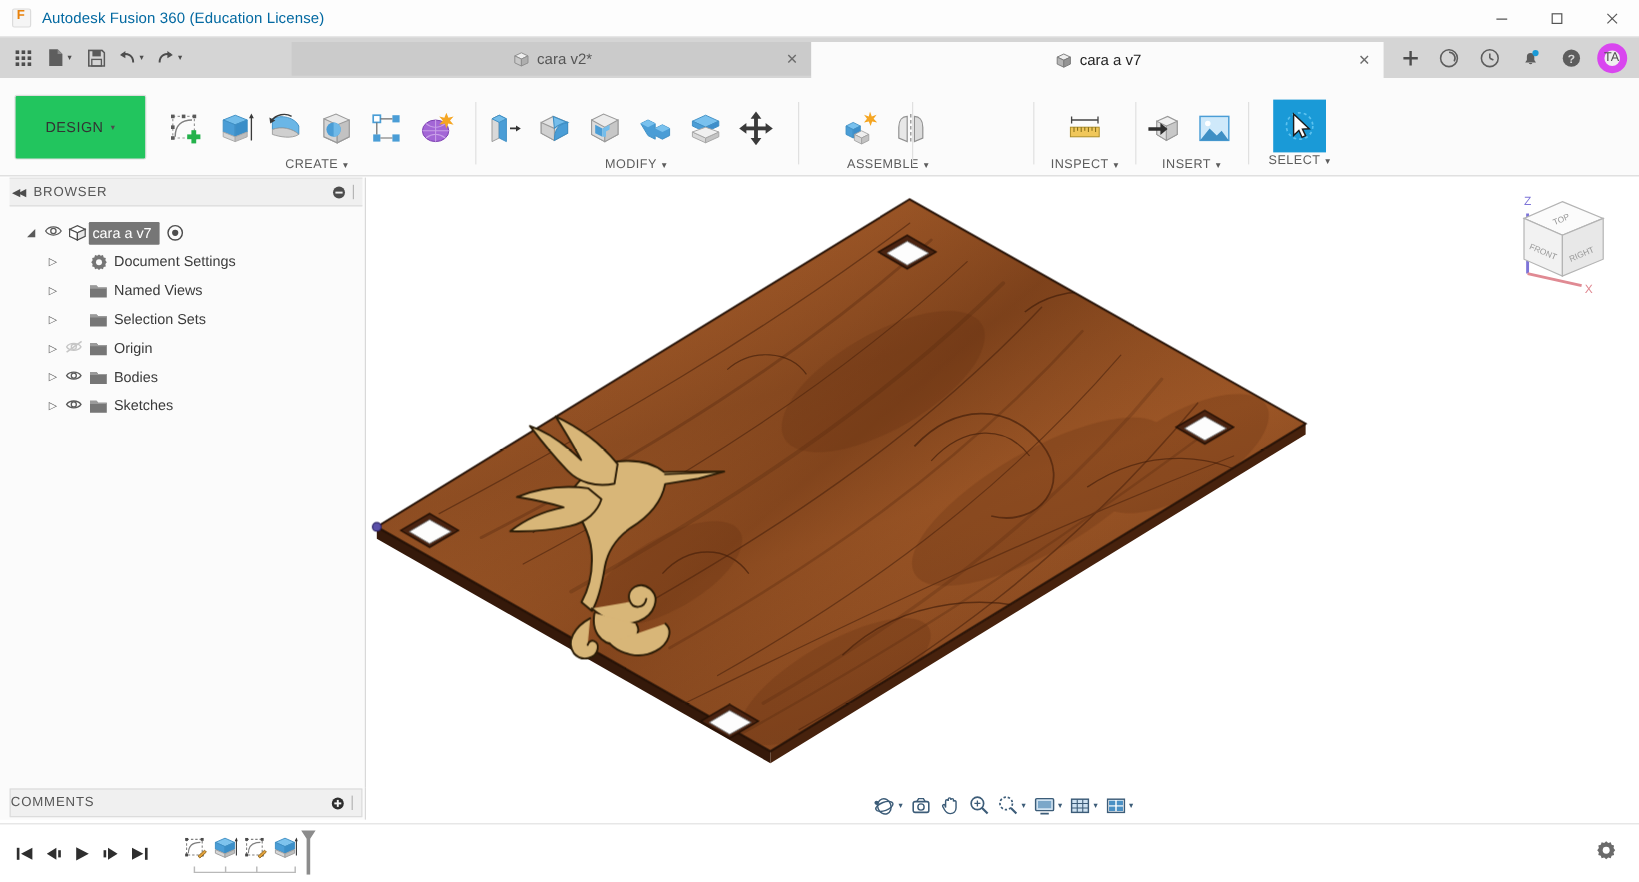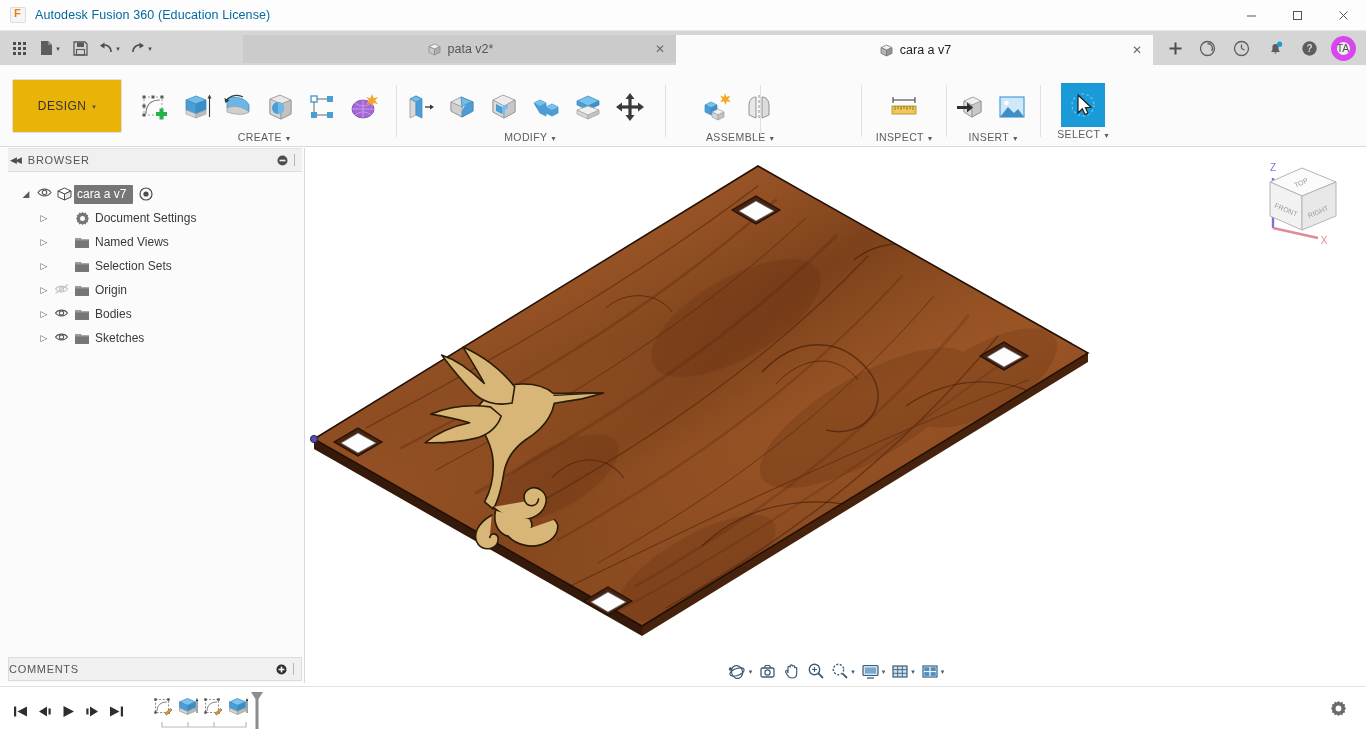--- a/index.html
+++ b/index.html
@@ -60,21 +60,21 @@
   }
   .tabclose { margin-left: auto; padding-left: 20px; font-size: 12px; color: #6c6c6c; }
 
   
   #ribbon {
     position: absolute; top: 65px; left: 0; width: 1366px; height: 82px;
     background: #fbfbfb; border-bottom: 1px solid #d9d9d9;
   }
   #design-box {
     position: absolute; left: 12px; top: 14px; width: 110px; height: 54px;
-    border: 1px solid #dedede; background: #eab308; border-radius: 2px;
+    border: 1px solid #dedede; background: #22c55e; border-radius: 2px;
     display: flex; align-items: center; justify-content: center;
     font-size: 12px; color: #333; letter-spacing: .4px;
   }
 
   #wstabs { position: absolute; left: 132px; top: 2px; display: flex; }
   .wstab {
     font-size: 11.5px; color: #6d6d6d; letter-spacing: .6px;
     padding: 4px 14px 5px 14px; position: relative;
   }
   .wstab.sel { color: #2a93d5; }
@@ -243,21 +243,21 @@
 
   <div class="doctab inactive" style="position:absolute;left:243px;top:4px;width:433px;">
     <div style="display:flex;align-items:center;margin:0 auto 0 auto;">
       <span class="tabcube">
         <svg width="13" height="13" viewBox="0 0 13 13">
           <path d="M6.5 1 L12 3.6 L6.5 6.2 L1 3.6 z" fill="#efefef" stroke="#8d8d8d" stroke-width=".8"></path>
           <path d="M1 3.6 L6.5 6.2 L6.5 12 L1 9.4 z" fill="#c9c9c9" stroke="#8d8d8d" stroke-width=".8"></path>
           <path d="M12 3.6 L6.5 6.2 L6.5 12 L12 9.4 z" fill="#aeaeae" stroke="#8d8d8d" stroke-width=".8"></path>
         </svg>
       </span>
-      <span class="nowrap">pata v2*</span>
+      <span class="nowrap">cara v2*</span>
     </div>
     <span class="tabclose" style="position:absolute;right:11px;">✕</span>
   </div>
 
   <div class="doctab active" style="position:absolute;left:676px;top:4px;width:477px;height:30px;">
     <div style="display:flex;align-items:center;margin:0 auto 0 auto;">
       <span class="tabcube">
         <svg width="13" height="13" viewBox="0 0 13 13">
           <path d="M6.5 1 L12 3.6 L6.5 6.2 L1 3.6 z" fill="#efefef" stroke="#7a7a7a" stroke-width=".8"></path>
           <path d="M1 3.6 L6.5 6.2 L6.5 12 L1 9.4 z" fill="#b4b4b4" stroke="#7a7a7a" stroke-width=".8"></path>

